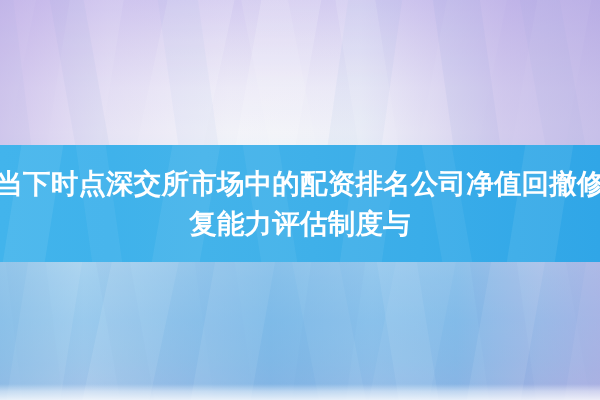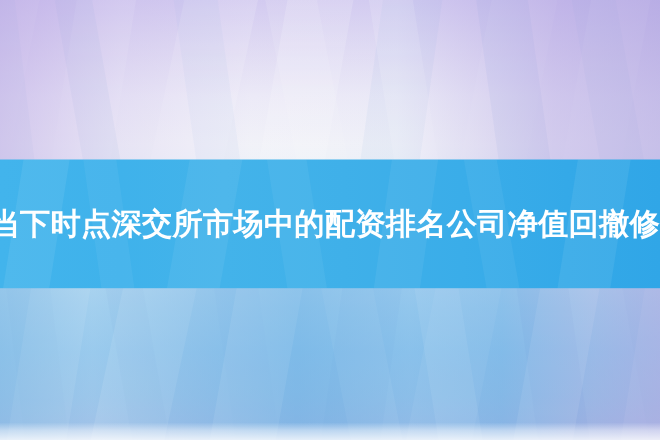--- a/index.html
+++ b/index.html
@@ -101,21 +101,21 @@
 
   
   .headline {
     position: absolute;
     left: 0;
     right: 0;
     top: 145px;
     height: 117px;
     display: flex;
     flex-direction: column;
-    align-items: flex-end;
+    align-items: center;
     justify-content: center;
     color: #ffffff;
     font-weight: bold;
     font-size: 27.5px;
     line-height: 40px;
     letter-spacing: 0.2px;
     white-space: nowrap;
     text-align: center;
   }
   .headline .line {
@@ -179,18 +179,19 @@
         <i style="left: 27%; width: 8%; background: rgba(255, 255, 255, 0.06); transform: skewX(-10deg);"></i>
         <i style="left: 42%; width: 6%; background: rgba(255, 255, 255, 0.05); transform: skewX(9deg);"></i>
         <i style="left: 58%; width: 7%; background: rgba(255, 255, 255, 0.06); transform: skewX(-8deg);"></i>
         <i style="left: 72%; width: 5%; background: rgba(255, 255, 255, 0.05); transform: skewX(10deg);"></i>
         <i style="left: 86%; width: 8%; background: rgba(255, 255, 255, 0.07); transform: skewX(-9deg);"></i>
       </div>
   </div>
 
   <div class="headline">
     <span class="line">当下时点深交所市场中的配资排名公司净值回撤修</span>
+    <span class="line">复能力评估制度与</span>
   </div>
 
   <div class="bottom-haze"></div>
   <div class="watermark"></div>
 
 </div>
 
 </body></html>

